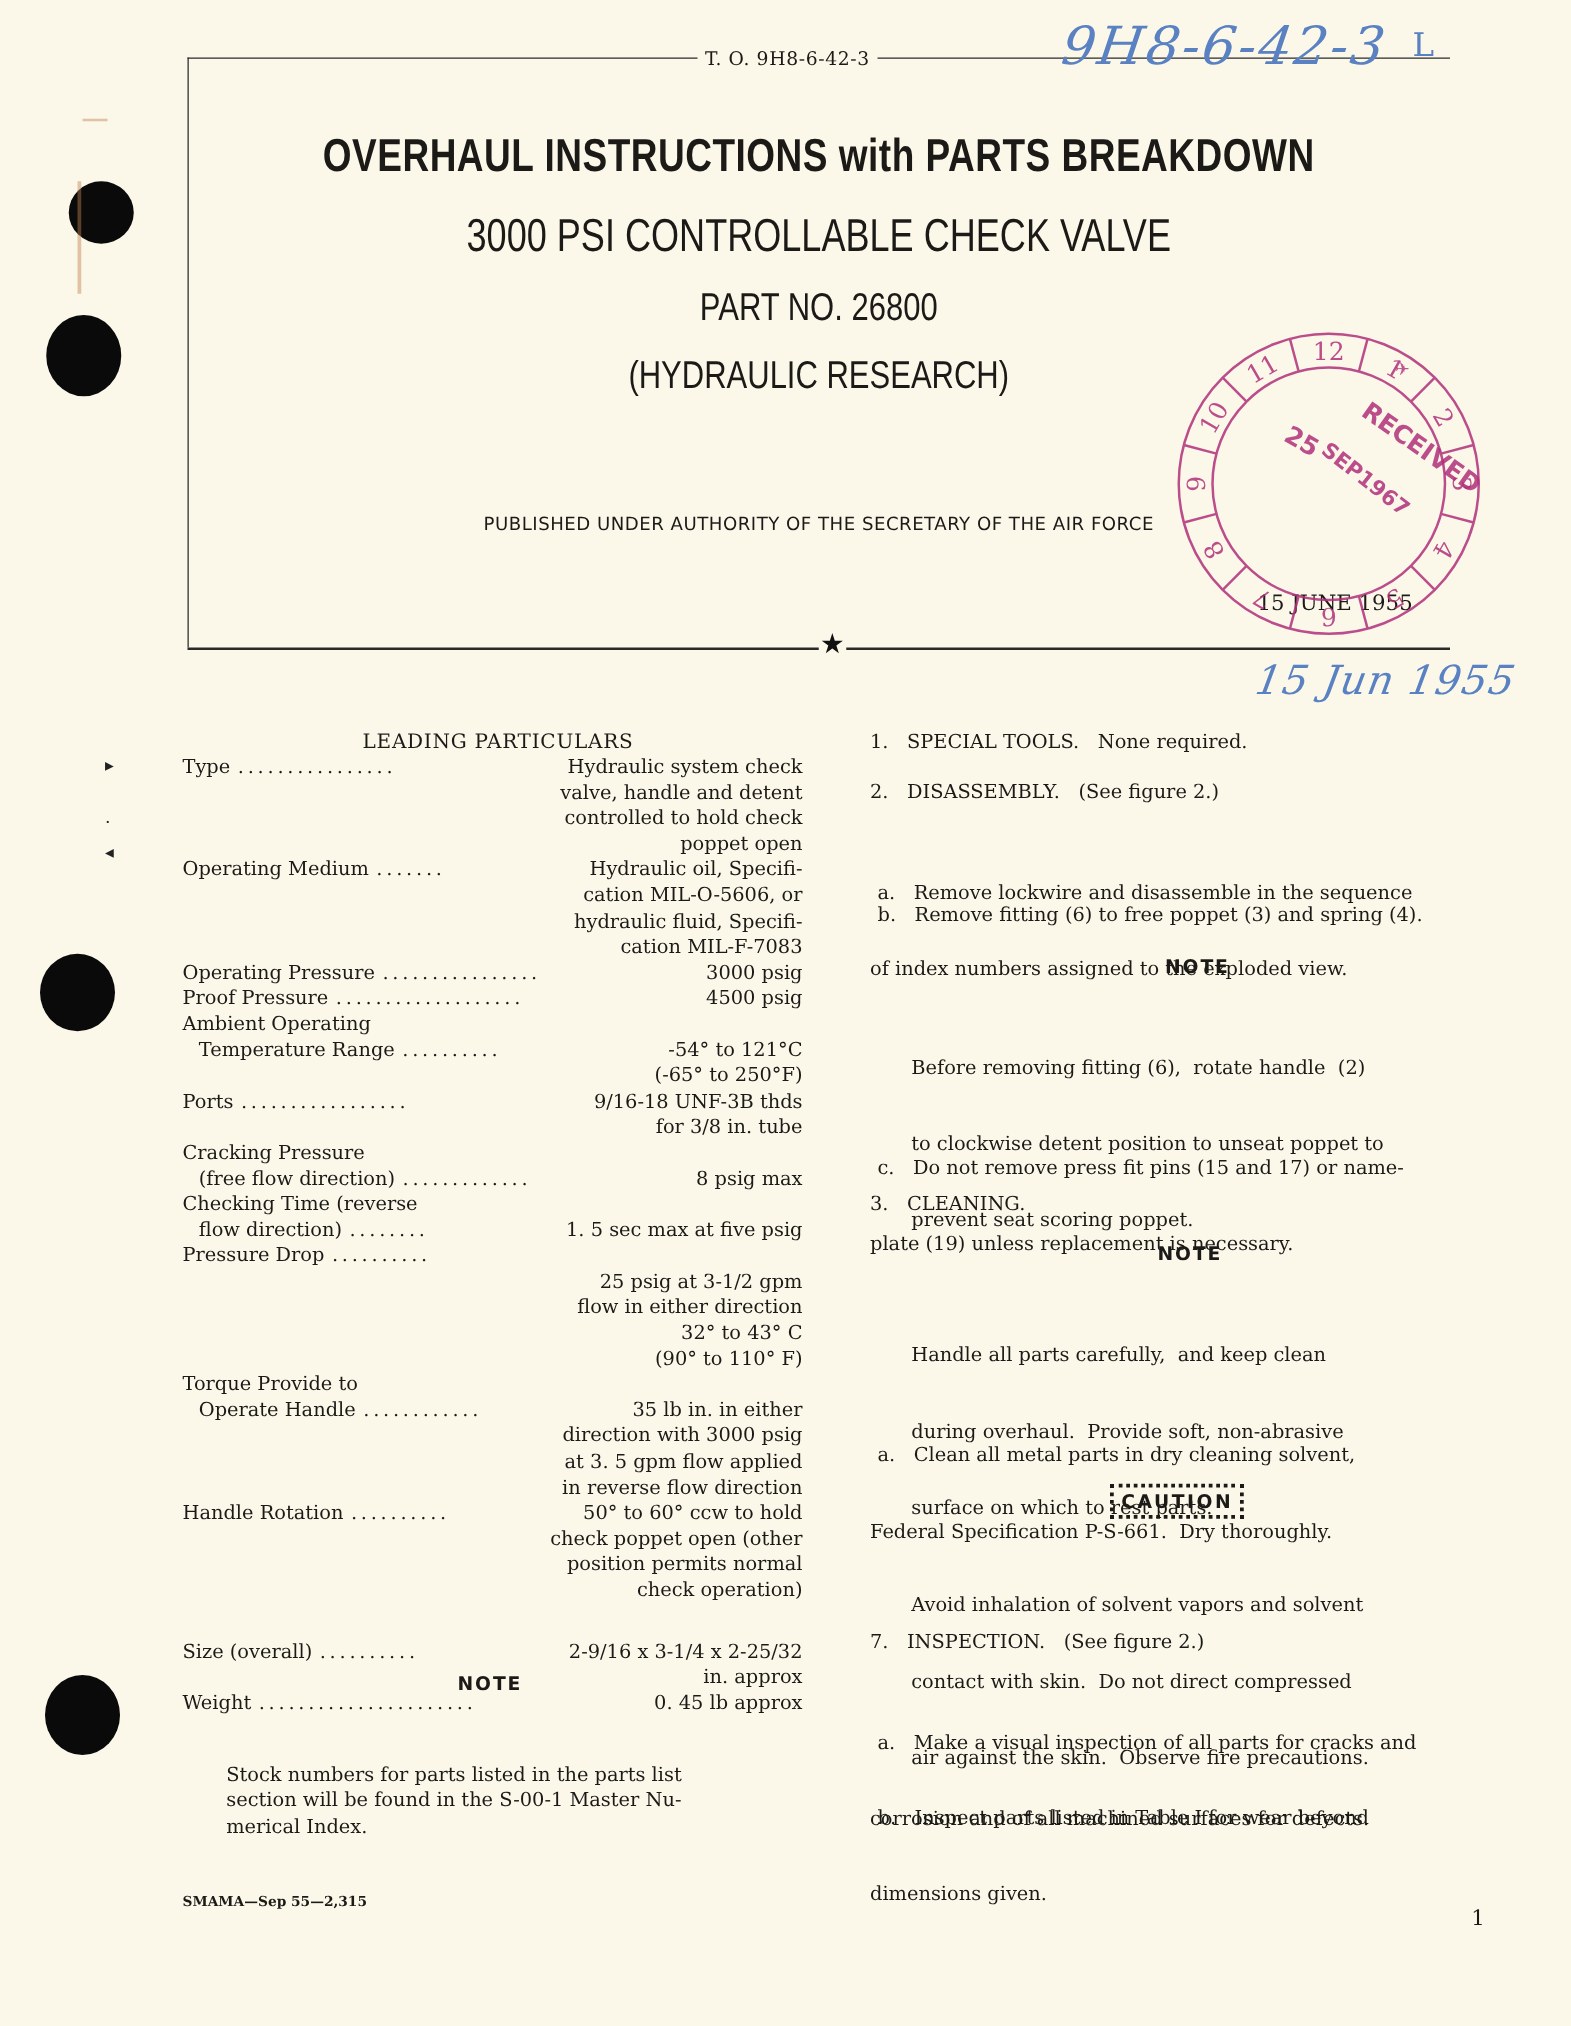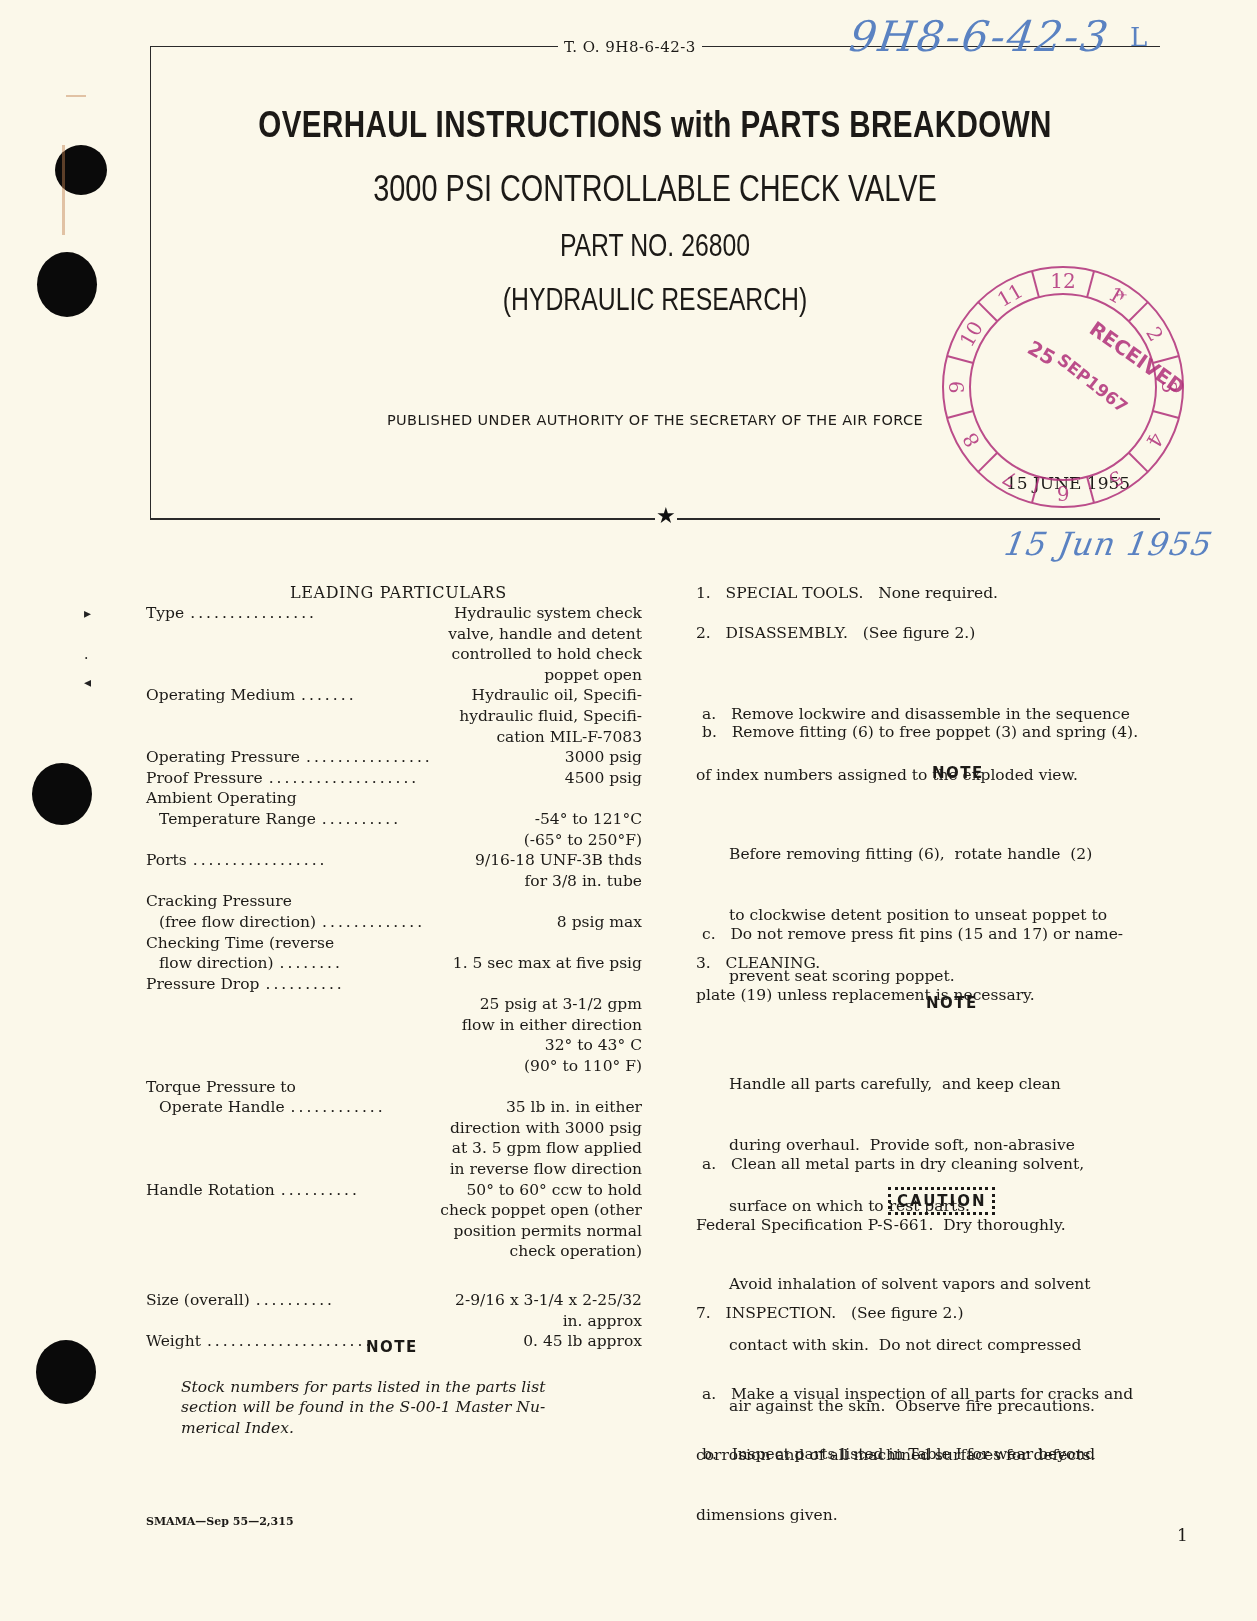--- a/index.html
+++ b/index.html
@@ -152,20 +152,24 @@
     <div class="spec-row">
       <div style="display: flex; justify-content: space-between;">
         <span style="display: flex; flex: 1 1 0%; min-width: 0px;">
           <span class="lbl">Operating Medium</span>
           <span class="dots" style="flex: 1 1 0%; padding: 0px 6px; overflow: hidden;">.......</span>
         </span>
         <span class="val">Hydraulic oil, Specifi-</span>
       </div>
       <div style="display: flex; justify-content: space-between;">
         <span></span>
+        <span class="val">cation MIL-O-5606, or</span>
+      </div>
+      <div style="display: flex; justify-content: space-between;">
+        <span></span>
         <span class="val">hydraulic fluid, Specifi-</span>
       </div>
       <div style="display: flex; justify-content: space-between;">
         <span></span>
         <span class="val">cation MIL-F-7083</span>
       </div>
     </div>
     <div class="spec-row">
       <div style="display: flex; justify-content: space-between;">
         <span style="display: flex; flex: 1 1 0%; min-width: 0px;">
@@ -246,21 +250,21 @@
       <div style="display: flex; justify-content: space-between;">
         <span></span>
         <span class="val">32° to 43° C</span>
       </div>
       <div style="display: flex; justify-content: space-between;">
         <span></span>
         <span class="val">(90° to 110° F)</span>
       </div>
     </div>
     <div class="spec-row">
-      <div class="lbl">Torque Pressure to</div>
+      <div class="lbl">Torque Provide to</div>
       <div style="display: flex; justify-content: space-between;">
         <span style="display: flex; flex: 1 1 0%; min-width: 0px;">
           <span class="lbl" style="padding-left: 13px;">Operate Handle</span>
           <span class="dots" style="flex: 1 1 0%; padding: 0px 6px; overflow: hidden;">............</span>
         </span>
         <span class="val">35 lb in. in either</span>
       </div>
       <div style="display: flex; justify-content: space-between;">
         <span></span>
         <span class="val">direction with 3000 psig</span>
@@ -313,21 +317,21 @@
         <span style="display: flex; flex: 1 1 0%; min-width: 0px;">
           <span class="lbl">Weight</span>
           <span class="dots" style="flex: 1 1 0%; padding: 0px 6px; overflow: hidden;">......................</span>
         </span>
         <span class="val">0. 45 lb approx</span>
       </div>
     </div>
   </div>
 
 <div class="note-h" style="left:366px;top:1338px;">NOTE</div>
-<div class="para" style="left:181px;top:1377px;font-style:italic;">
+<div class="para" style="left:181px;top:1410px;">
   <div>Stock numbers for parts listed in the parts list</div>
   <div>section will be found in the S-00-1 Master Nu-</div>
   <div>merical Index.</div>
 </div>
 
 <div class="para" style="left:696px;top:583px;white-space:pre;">1.   SPECIAL TOOLS.   None required.</div>
 <div class="para" style="left:696px;top:623px;white-space:pre;">2.   DISASSEMBLY.   (See figure 2.)</div>
 <div class="para" style="left:696px;top:663px;white-space:pre;">
   <div style="padding-left:6px;">a.   Remove lockwire and disassemble in the sequence</div>
   <div>of index numbers assigned to the exploded view.</div>

